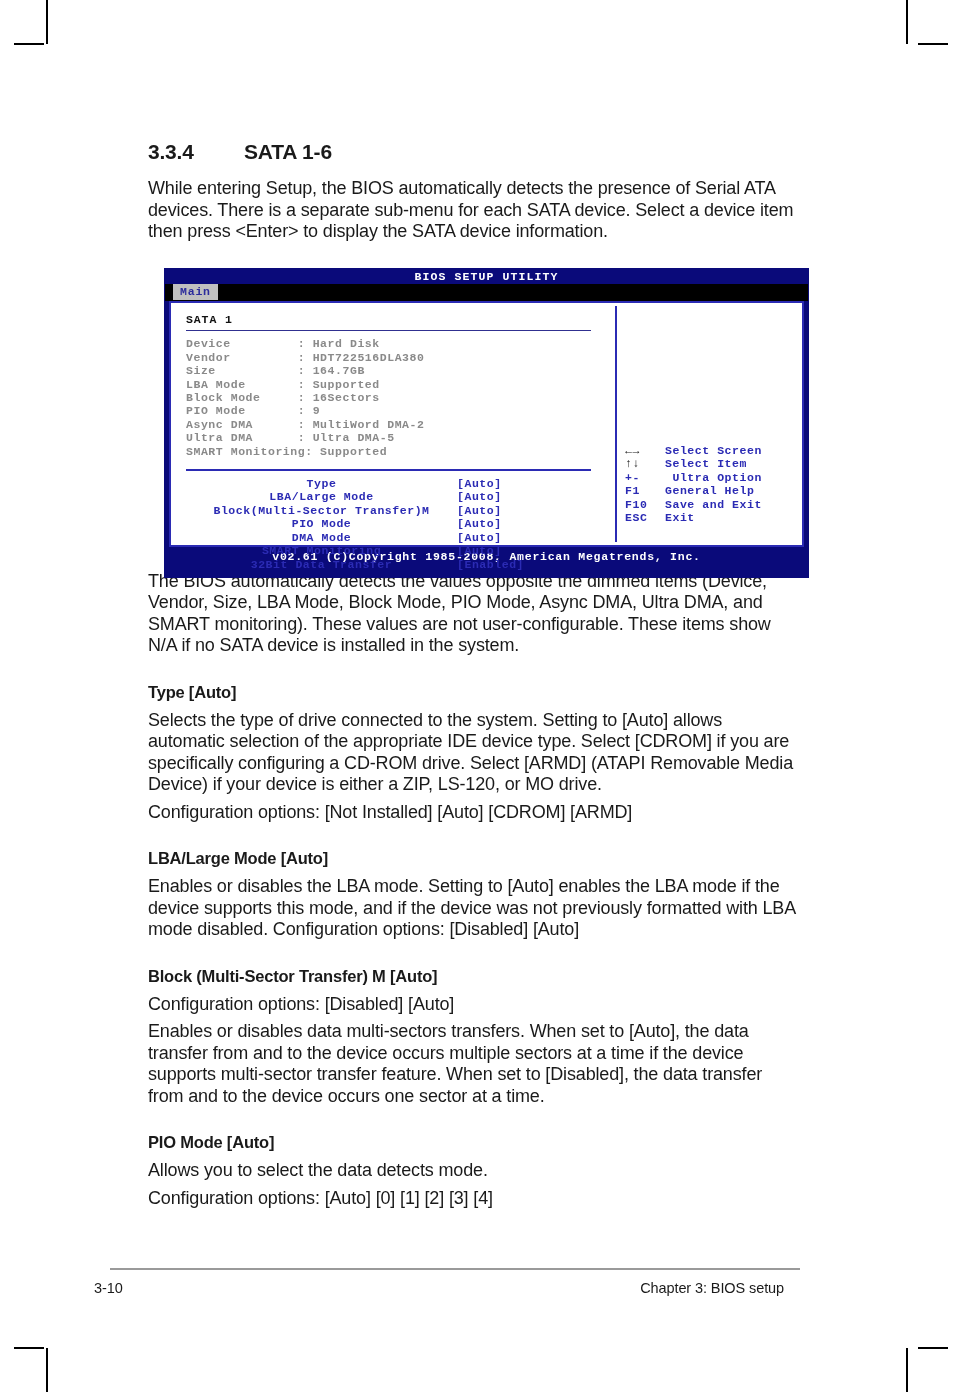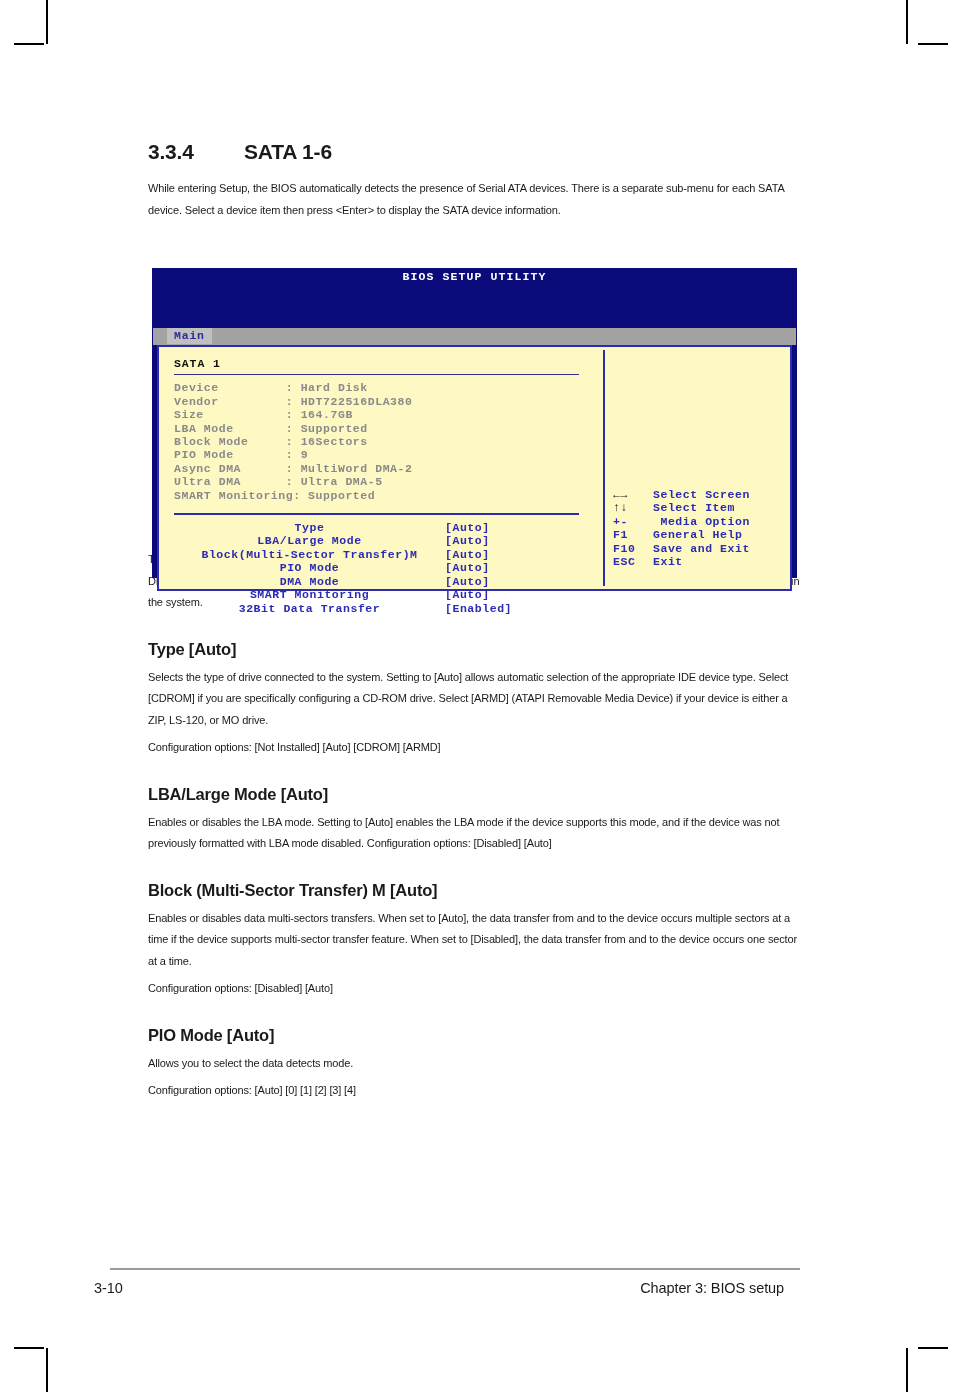--- a/index.html
+++ b/index.html
@@ -34,74 +34,73 @@
     align-items: baseline;
     font-size: 21px;
     font-weight: bold;
     letter-spacing: -0.2px;
     margin: 0 0 14px 0;
   }
   .sec-num { width: 96px; flex: none; }
   .sec-title { }
 
   p.body {
-    font-size: 11px;
+    font-size: 18px;
     line-height: 21.5px;
     margin: 0 8px 6px 0;
     letter-spacing: -0.15px;
   }
 
   h3.sub {
     font-size: 16.5px;
     font-weight: bold;
     letter-spacing: -0.2px;
     margin: 26px 0 8px 0;
   }
 
   
   .bios {
     position: absolute;
-    left: 4px;
+    left: 16px;
     top: 128px;
     width: 645px;
     height: 310px;
     background: #0a0a7a;
     border: 1px solid #0a0a7a;
     font-family: "Liberation Mono", "DejaVu Sans Mono", monospace;
     font-size: 11.5px;
     line-height: 13.4px;
   }
   .bios-title {
     height: 15px;
     color: #ffffff;
     font-weight: bold;
     text-align: center;
     letter-spacing: 1.1px;
     padding-top: 1px;
     font-size: 11.5px;
   }
   .bios-tabs {
     height: 17px;
-    padding-left: 14px;
-    background: #a3a3a3;
-    margin-top: 44px;
+    padding-left: 8px;
+    background: #000000;
   }
   .bios-tab {
     display: inline-block;
     background: #c0c0c0;
     color: #2b2b9c;
     font-weight: bold;
     padding: 1px 7px 2px 7px;
     letter-spacing: 0.8px;
     font-size: 11.5px;
   }
   .bios-body {
     margin: 0 4px;
     height: 246px;
-    background: #fef9c3;
+    background: #ffffff;
     border: 2px solid #2b2bb4;
     display: flex;
     padding: 3px;
   }
   .bios-left {
     width: 443px;
     border-right: 2px solid #2b2bb4;
     padding: 7px 0 0 12px;
     position: relative;
   }
@@ -249,21 +248,21 @@
           <div class="key-row">
             <span class="key-glyph">←→</span>
             <span class="key-desc">Select Screen</span>
           </div>
           <div class="key-row">
             <span class="key-glyph">↑↓</span>
             <span class="key-desc">Select Item</span>
           </div>
           <div class="key-row">
             <span class="key-glyph blue">+-</span>
-            <span class="key-desc"> Media Option</span>
+            <span class="key-desc"> Ultra Option</span>
           </div>
           <div class="key-row">
             <span class="key-glyph blue">F1</span>
             <span class="key-desc">General Help</span>
           </div>
           <div class="key-row">
             <span class="key-glyph blue">F10</span>
             <span class="key-desc">Save and Exit</span>
           </div>
           <div class="key-row">
@@ -283,22 +282,22 @@
   <p class="body">The BIOS automatically detects the values opposite the dimmed items (Device, Vendor, Size, LBA Mode, Block Mode, PIO Mode, Async DMA, Ultra DMA, and SMART monitoring). These values are not user-configurable. These items show N/A if no SATA device is installed in the system.</p>
 
   <h3 class="sub">Type [Auto]</h3>
   <p class="body">Selects the type of drive connected to the system. Setting to [Auto] allows automatic selection of the appropriate IDE device type. Select [CDROM] if you are specifically configuring a CD-ROM drive. Select [ARMD] (ATAPI Removable Media Device) if your device is either a ZIP, LS-120, or MO drive.</p>
   <p class="body">Configuration options: [Not Installed] [Auto] [CDROM] [ARMD]</p>
 
   <h3 class="sub">LBA/Large Mode [Auto]</h3>
   <p class="body">Enables or disables the LBA mode. Setting to [Auto] enables the LBA mode if the device supports this mode, and if the device was not previously formatted with LBA mode disabled. Configuration options: [Disabled] [Auto]</p>
 
   <h3 class="sub">Block (Multi-Sector Transfer) M [Auto]</h3>
+  <p class="body">Configuration options: [Disabled] [Auto]</p>
   <p class="body">Enables or disables data multi-sectors transfers. When set to [Auto], the data transfer from and to the device occurs multiple sectors at a time if the device supports multi-sector transfer feature. When set to [Disabled], the data transfer from and to the device occurs one sector at a time.</p>
-  <p class="body">Configuration options: [Disabled] [Auto]</p>
 
   <h3 class="sub">PIO Mode [Auto]</h3>
   <p class="body">Allows you to select the data detects mode.</p>
   <p class="body">Configuration options: [Auto] [0] [1] [2] [3] [4]</p>
 
 </div>
 
 <div class="foot-rule"></div>
 <div class="foot">
   <span>3-10</span>

